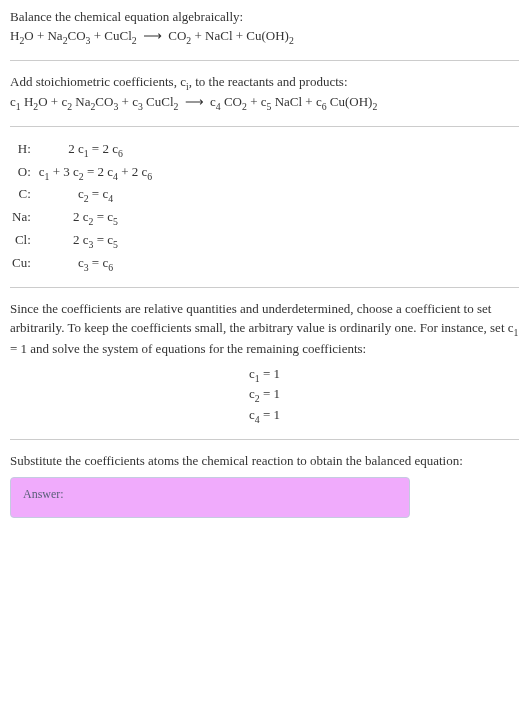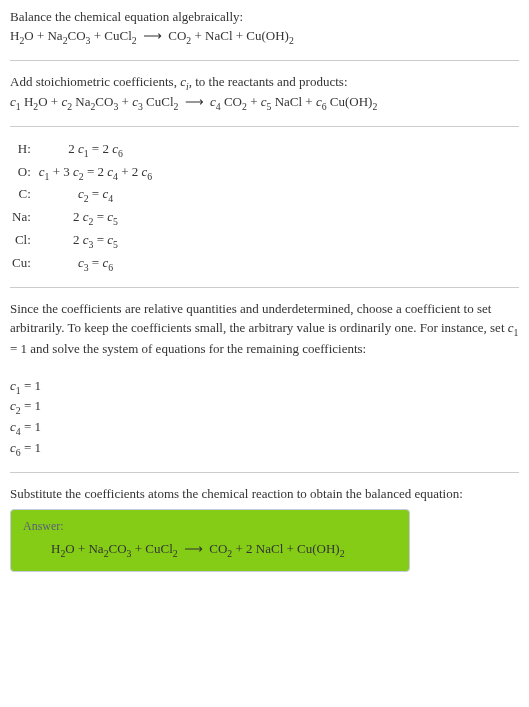--- a/index.html
+++ b/index.html
@@ -20,43 +20,44 @@
     border-top: 1px solid #ccc;
     margin: 12px 0;
   }
   .eq {
     white-space: nowrap;
   }
   sub {
     font-size: 0.75em;
     vertical-align: sub;
   }
-  .ital { font-style: italic; }
+  .ital { }
   .atom-table {
     border-collapse: collapse;
     margin-top: 2px;
   }
   .atom-table td {
     padding: 1px 6px 1px 2px;
     vertical-align: baseline;
     text-align: center;
   }
   .atom-table td.lbl {
     text-align: right;
     padding-right: 6px;
   }
   .coeffs {
-    margin-top: 18px;
+    margin-top: 6px;
+    text-align: center;
   }
   .coeffs div {
     line-height: 1.45;
   }
   .answer {
     border: 1px solid #c5cbe0;
-    background: #84cc16;
+    background: #f0abfc;
     border-radius: 4px;
     padding: 8px 12px 10px 12px;
     display: inline-block;
     min-width: 400px;
     box-sizing: border-box;
   }
   .answer-label {
     font-size: 12px;
     color: #5a6079;
     margin-bottom: 4px;
@@ -114,26 +115,24 @@
 </div>
 
 <hr class="sep">
 
 <div class="section">
   <div>Since the coefficients are relative quantities and underdetermined, choose a coefficient to set arbitrarily. To keep the coefficients small, the arbitrary value is ordinarily one. For instance, set <span class="ital">c</span><sub>1</sub> = 1 and solve the system of equations for the remaining coefficients:</div>
   <div class="coeffs">
       <div><span class="ital">c</span><sub>1</sub> = 1</div>
       <div><span class="ital">c</span><sub>2</sub> = 1</div>
       <div><span class="ital">c</span><sub>4</sub> = 1</div>
-      <div><span class="ital">c</span><sub>6</sub> = 1</div>
     </div>
 </div>
 
 <hr class="sep">
 
 <div class="section">
   <div>Substitute the coefficients atoms the chemical reaction to obtain the balanced equation:</div>
   <div style="height:6px"></div>
   <div class="answer">
     <div class="answer-label">Answer:</div>
-    <div class="answer-eq eq">H<sub>2</sub>O + Na<sub>2</sub>CO<sub>3</sub> + CuCl<sub>2</sub> &nbsp;⟶&nbsp; CO<sub>2</sub> + 2 NaCl + Cu(OH)<sub>2</sub></div>
   </div>
 </div>
 
 </body></html>

